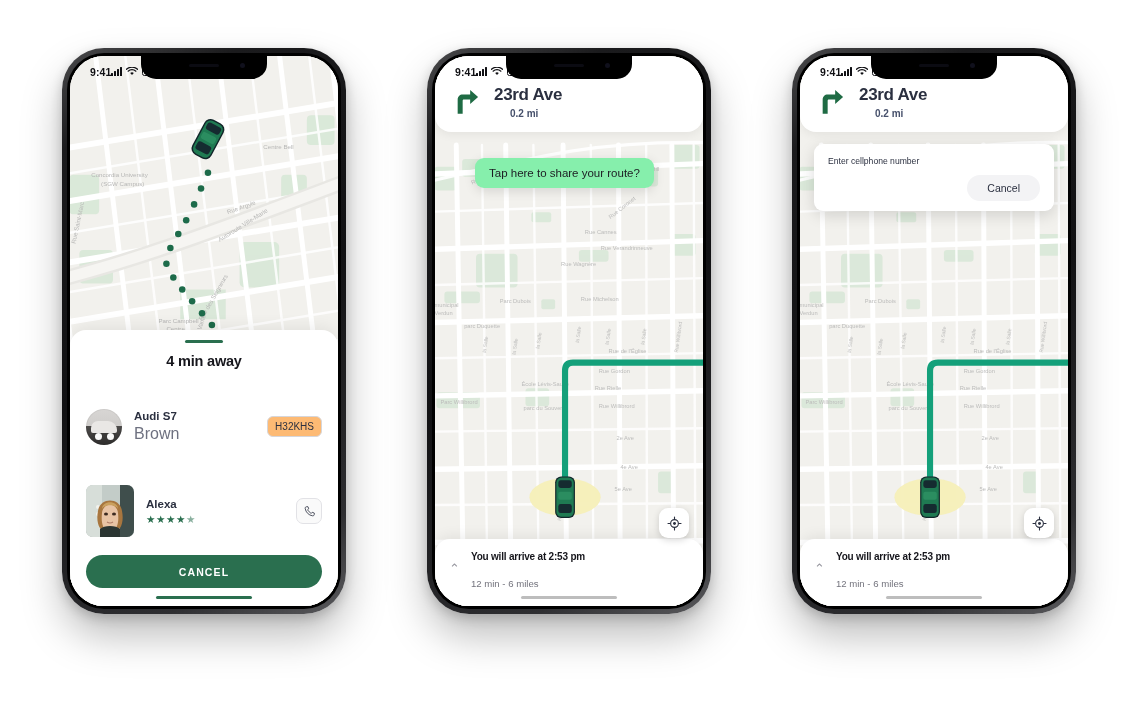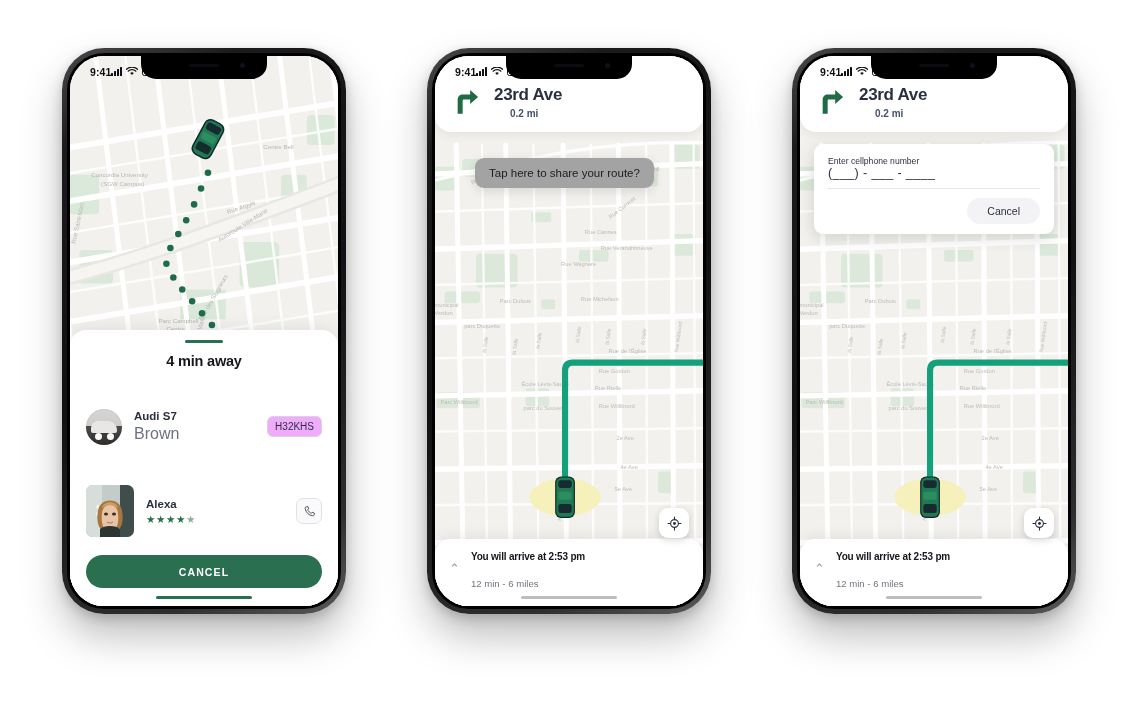--- a/index.html
+++ b/index.html
@@ -127,21 +127,21 @@
     content:""; position:absolute; left:9px; top:24px; width:7px; height:7px;
     border-radius:50%; background:#fafafa;
     box-shadow:12px 0 0 0 #fafafa;
   }
   .row-main { flex:1 1 auto; min-width:0; }
   .car-name { font-size:11.5px; font-weight:bold; color:#2b3040; line-height:1.25; }
   .car-color { font-size:16px; color:#6e7180; line-height:1.3; margin-top:1px; }
   .plate {
     border:1px solid #d6d6da; border-radius:6px;
     padding:4px 7px; font-size:10px; color:#2b3040;
-    background:#f0abfc; white-space:nowrap; flex:0 0 auto;
+    background:#fdba74; white-space:nowrap; flex:0 0 auto;
   }
   .driver-photo {
     width:48px; height:52px; border-radius:7px; flex:0 0 auto;
     overflow:hidden; position:relative;
     background:linear-gradient(160deg,#cfd7d4 0%,#b9c2bf 40%,#8e9a97 100%);
   }
   .driver-name { font-size:11.5px; font-weight:bold; color:#2b3040; }
   .stars { margin-top:3px; font-size:10.5px; color:#2a6f4f; letter-spacing:.6px; }
   .stars .half { color:#2a6f4f; opacity:.55; }
   .call-btn {
@@ -166,35 +166,35 @@
     padding:30px 16px 13px;
     display:flex; align-items:center; gap:13px;
     box-shadow:0 3px 10px rgba(0,0,0,.06);
   }
   .nav-text .street { font-size:17px; font-weight:bold; color:#2b3040; letter-spacing:-.3px; line-height:1.1; }
   .nav-text .dist { font-size:10px; font-weight:bold; color:#46506b; margin-top:3px;padding-left:16px; }
 
   
   .tooltip {
     position:absolute; left:40px; top:102px;
-    background:#a3a3a3; border-radius:9px;
+    background:#86efac; border-radius:9px;
     padding:9px 14px; z-index:22;
     font-size:11.5px; color:#1c1c22;
     box-shadow:0 3px 12px rgba(0,0,0,.12);
     white-space:nowrap;
   }
 
   
   .dialog {
     position:absolute; left:14px; right:14px; top:88px;
     background:#fff; border-radius:9px; z-index:26;
     padding:12px 14px 10px;
     box-shadow:0 4px 16px rgba(0,0,0,.14);
   }
-  .dialog .lbl { font-size:8.6px; color:#2b3040; }
+  .dialog .lbl { font-size:8.6px; color:#2b3040; margin-bottom:6px; }
   .dialog .mask {
     font-size:12.5px; color:#2b3040; letter-spacing:.4px;
     padding-bottom:8px; border-bottom:1px solid #e6e6ea;
   }
   .dialog-actions { display:flex; justify-content:flex-end; margin-top:9px; }
   .dlg-btn {
     background:#f3f3f5; border:0; border-radius:14px;
     padding:7px 20px; font-size:10.5px; color:#2b3040;
     font-family:"Liberation Sans",sans-serif; cursor:pointer;
   }
@@ -719,21 +719,20 @@
               <path d="M0.6 3.0 A11 11 0 0 1 15.4 3.0" stroke="#101014" stroke-width="1.6" fill="none" stroke-linecap="round"></path>
             </svg>
             <span class="batt">
                 <span></span>
               </span>
           </span>
         </div>
 
         <div class="dialog">
           <div class="lbl">Enter cellphone number</div>
-          <div class="mask">(___) - ___ - ____</div>
           <div class="dialog-actions">
             <button class="dlg-btn">Cancel</button>
           </div>
         </div>
 
         <div class="locate">
           <svg width="15" height="15" viewBox="0 0 24 24">
             <circle cx="12" cy="12" r="6.2" fill="none" stroke="#2b3040" stroke-width="1.8"></circle>
             <circle cx="12" cy="12" r="2.3" fill="#2b3040"></circle>
             <path d="M12 1.6 L12 5 M12 19 L12 22.4 M1.6 12 L5 12 M19 12 L22.4 12" stroke="#2b3040" stroke-width="1.8" stroke-linecap="round"></path>

